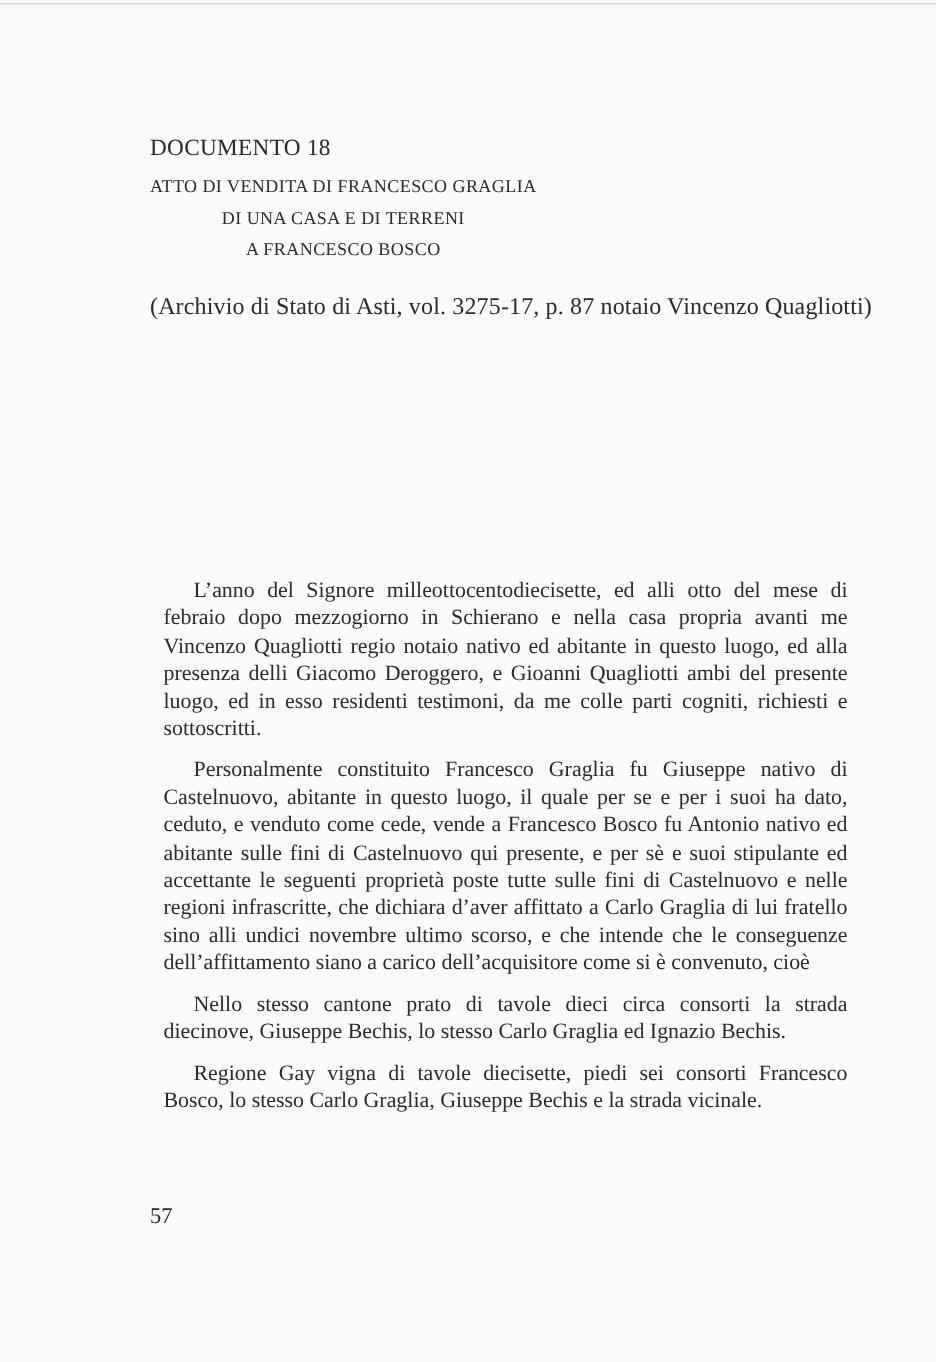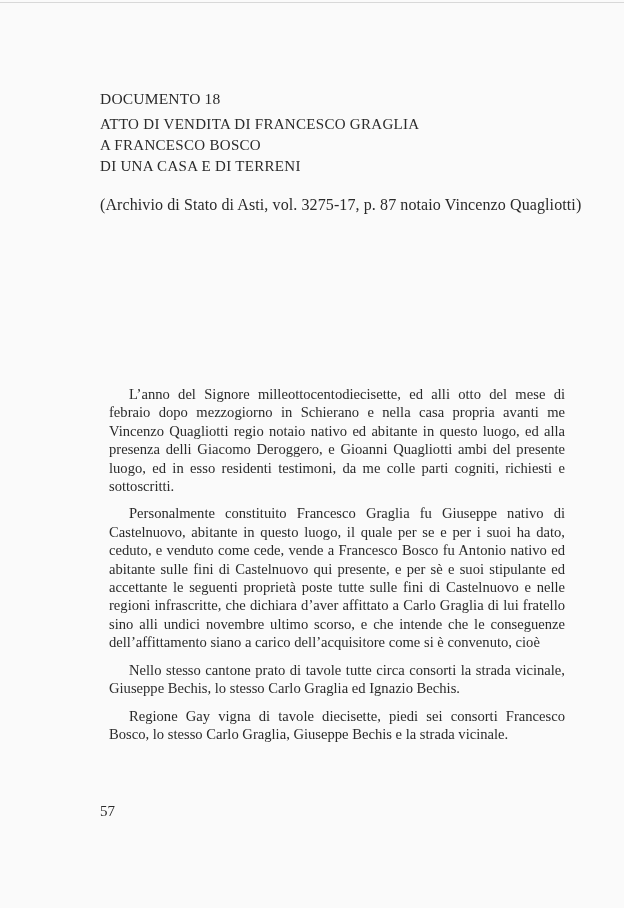--- a/index.html
+++ b/index.html
@@ -6,44 +6,44 @@
   body {
     width:624px; height:908px; overflow:hidden;
     background:#fafafa;
     font-family: "Liberation Serif", "DejaVu Serif", serif;
     color:#2a2a2a;
     position:relative;
   }
   .topline { position:absolute; left:0; top:2px; width:624px; height:1px; background:#d8d8d8; }
   .page { position:absolute; left:100px; top:0; width:474px; }
   .doc-label { position:absolute; left:0; top:90px; font-size:15.5px; letter-spacing:0.2px; white-space:nowrap;text-align:right; }
-  .title { position:absolute; left:0; top:114px; font-size:15px; line-height:21px; letter-spacing:0.3px; }
+  .title { position:absolute; left:0; top:114px; font-size:12px; line-height:21px; letter-spacing:0.3px;text-align:center; }
   .title div { white-space:nowrap; }
   .source { position:absolute; left:0; top:196px; font-size:16px; white-space:nowrap; letter-spacing:0.1px; }
   .body { position:absolute; left:0; top:376px; width:474px; font-size:14.6px; line-height:18.4px; }
   .body p { margin:9px; text-indent:20px; text-align:justify; text-align-last:left; }
   .page-number { position:absolute; left:0; top:803px; font-size:15px; }
 </style>
 </head>
 <body>
 
 <div class="topline"></div>
 
 <div class="page">
   <div class="doc-label">DOCUMENTO 18</div>
 
   <div class="title">
     <div>ATTO DI VENDITA DI FRANCESCO GRAGLIA</div>
+    <div>DI UNA CASA E DI TERRENI</div>
     <div>A FRANCESCO BOSCO</div>
-    <div>DI UNA CASA E DI TERRENI</div>
   </div>
 
   <div class="source">(Archivio di Stato di Asti, vol. 3275-17, p. 87 notaio Vincenzo Quagliotti)</div>
 
   <div class="body">
     <p>L’anno del Signore milleottocentodiecisette, ed alli otto del mese di febraio dopo mezzogiorno in Schierano e nella casa propria avanti me Vincenzo Quagliotti regio notaio nativo ed abitante in questo luogo, ed alla presenza delli Giacomo Deroggero, e Gioanni Quagliotti ambi del presente luogo, ed in esso residenti testimoni, da me colle parti cogniti, richiesti e sottoscritti.</p>
     <p>Personalmente constituito Francesco Graglia fu Giuseppe nativo di Castelnuovo, abitante in questo luogo, il quale per se e per i suoi ha dato, ceduto, e venduto come cede, vende a Francesco Bosco fu Antonio nativo ed abitante sulle fini di Castelnuovo qui presente, e per sè e suoi stipulante ed accettante le seguenti proprietà poste tutte sulle fini di Castelnuovo e nelle regioni infrascritte, che dichiara d’aver affittato a Carlo Graglia di lui fratello sino alli undici novembre ultimo scorso, e che intende che le conseguenze dell’affittamento siano a carico dell’acquisitore come si è convenuto, cioè</p>
-    <p>Nello stesso cantone prato di tavole tutte circa consorti la strada vicinale, Giuseppe Bechis, lo stesso Carlo Graglia ed Ignazio Bechis.</p>
+    <p>Nello stesso cantone prato di tavole dieci circa consorti la strada diecinove, Giuseppe Bechis, lo stesso Carlo Graglia ed Ignazio Bechis.</p>
     <p>Regione Gay vigna di tavole diecisette, piedi sei consorti Francesco Bosco, lo stesso Carlo Graglia, Giuseppe Bechis e la strada vicinale.</p>
   </div>
 
   <div class="page-number">57</div>
 </div>
 
 </body></html>

